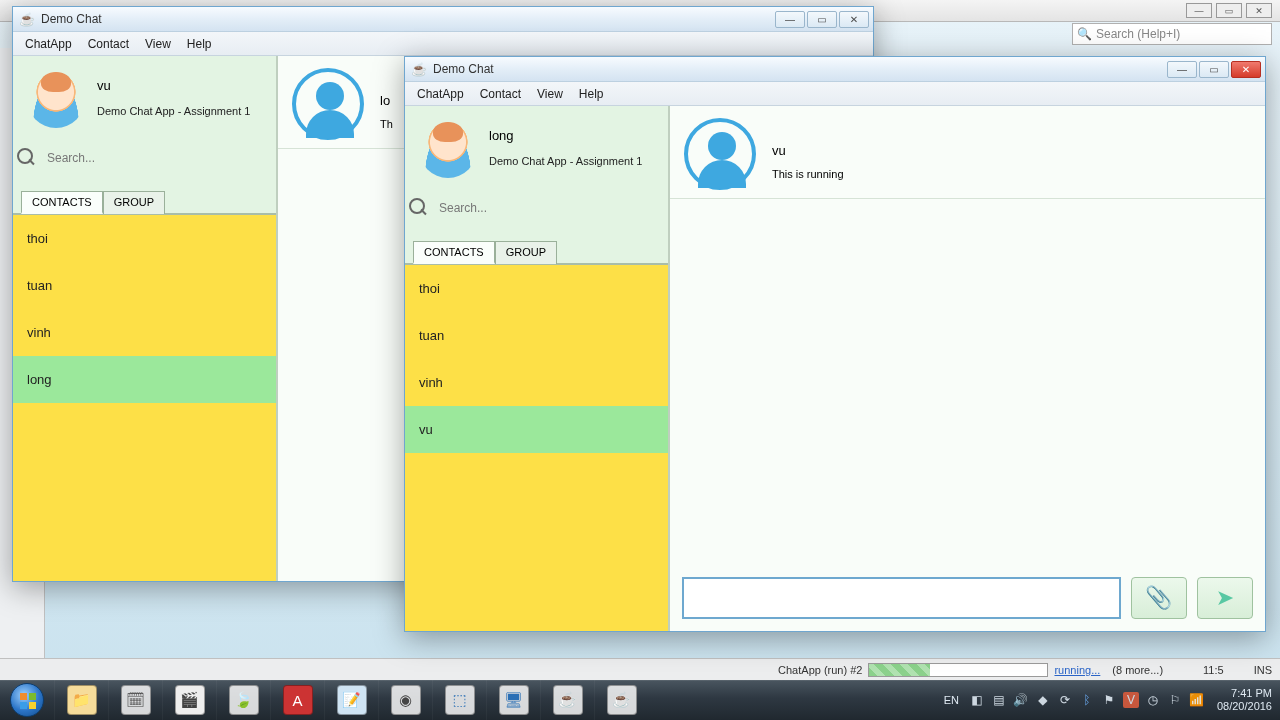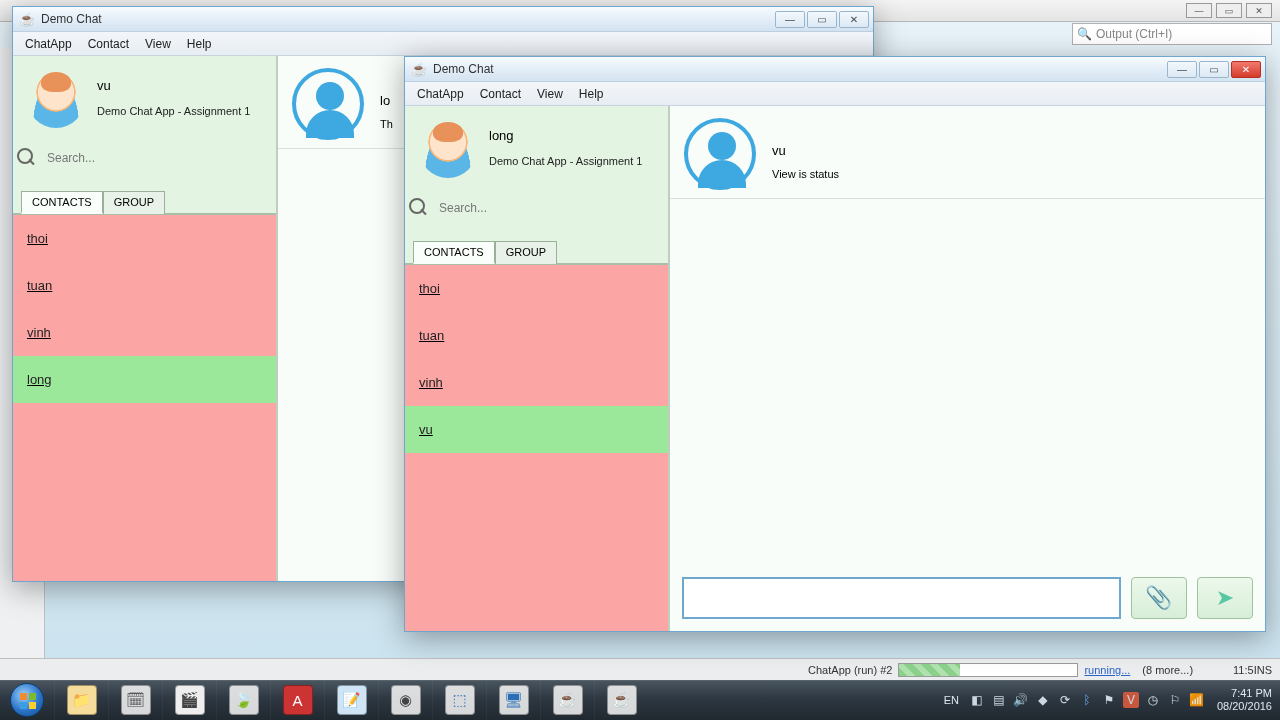--- a/index.html
+++ b/index.html
@@ -165,21 +165,21 @@
   .tabs {
     display:flex; padding: 8px 0 0 8px; gap:0;
     border-bottom: 2px solid #a9bda9;
   }
   .tab {
     padding: 4px 10px; border:1px solid #9ab09a; background:#e9f2e9;
     font-size: 11px; position:relative; top:1px;
     border-bottom: none;
   }
   .tab.active { background:#fafefb; border-bottom: 2px solid #fafefb;}
-  .contact-list { flex:1; background:#fca5a5; overflow:auto;text-decoration:underline; }
+  .contact-list { flex:1; background:#fde047; overflow:auto; }
   .contact {
     padding: 16px 14px; font-size: 13px; color:#222;
     border-bottom: 0px solid transparent;
   }
   .contact.selected { background:#9be89b; }
   
   .convo {
     flex:1; background:#f9fdf9; display:flex; flex-direction:column;
     position: relative;
   }
@@ -233,21 +233,21 @@
 <div class="desktop">
   <div class="ide-toolbar">
     <div class="ide-winctrl">
       <div>—</div>
       <div>▭</div>
       <div>✕</div>
     </div>
   </div>
   <div class="quick-search">
     <span>🔍</span>
-    <span>Output (Ctrl+I)</span>
+    <span>Search (Help+I)</span>
   </div>
   <div class="ide-sidebar"></div>
 </div>
 
 <div id="win1" class="chat-window">
   <div class="titlebar">
     <span class="java-cup">☕</span>
     <span>Demo Chat</span>
     <div class="winbtns">
       <div class="winbtn">—</div>
@@ -337,21 +337,21 @@
         <div class="contact">tuan</div>
         <div class="contact">vinh</div>
         <div class="contact selected">vu</div>
       </div>
     </div>
     <div class="convo">
       <div class="convo-header">
         <div class="avatar-peer"></div>
         <div class="peer-info">
           <div class="pname">vu</div>
-          <div class="pstatus">View is status</div>
+          <div class="pstatus">This is running</div>
         </div>
       </div>
       <div class="convo-msgs"></div>
       <div class="compose">
         <input type="text" value="" style="">
         <div class="cbtn">
             <span>📎</span>
           </div>
         <div class="cbtn send">
             <span>➤</span>
@@ -367,21 +367,21 @@
 </div>
 <div class="statusbar">
   <div class="spacer"></div>
   <div class="status-run">
     <span>ChatApp (run) #2</span>
     <div class="status-progress"></div>
     <span class="status-link">running...</span>
     <span style="margin-left:6px;">(8 more...)</span>
   </div>
   <span style="margin-left:40px;">11:5</span>
-  <span style="">INS</span>
+  <span style="margin-left:30px;">INS</span>
 </div>
 
 <div class="taskbar">
   <div class="start-orb">
       <div class="orb"></div>
     </div>
   <div class="task-icons">
     <div class="task-ico">
         <div class="ico" style="background:#f6dc9a;">📁</div>
       </div>

